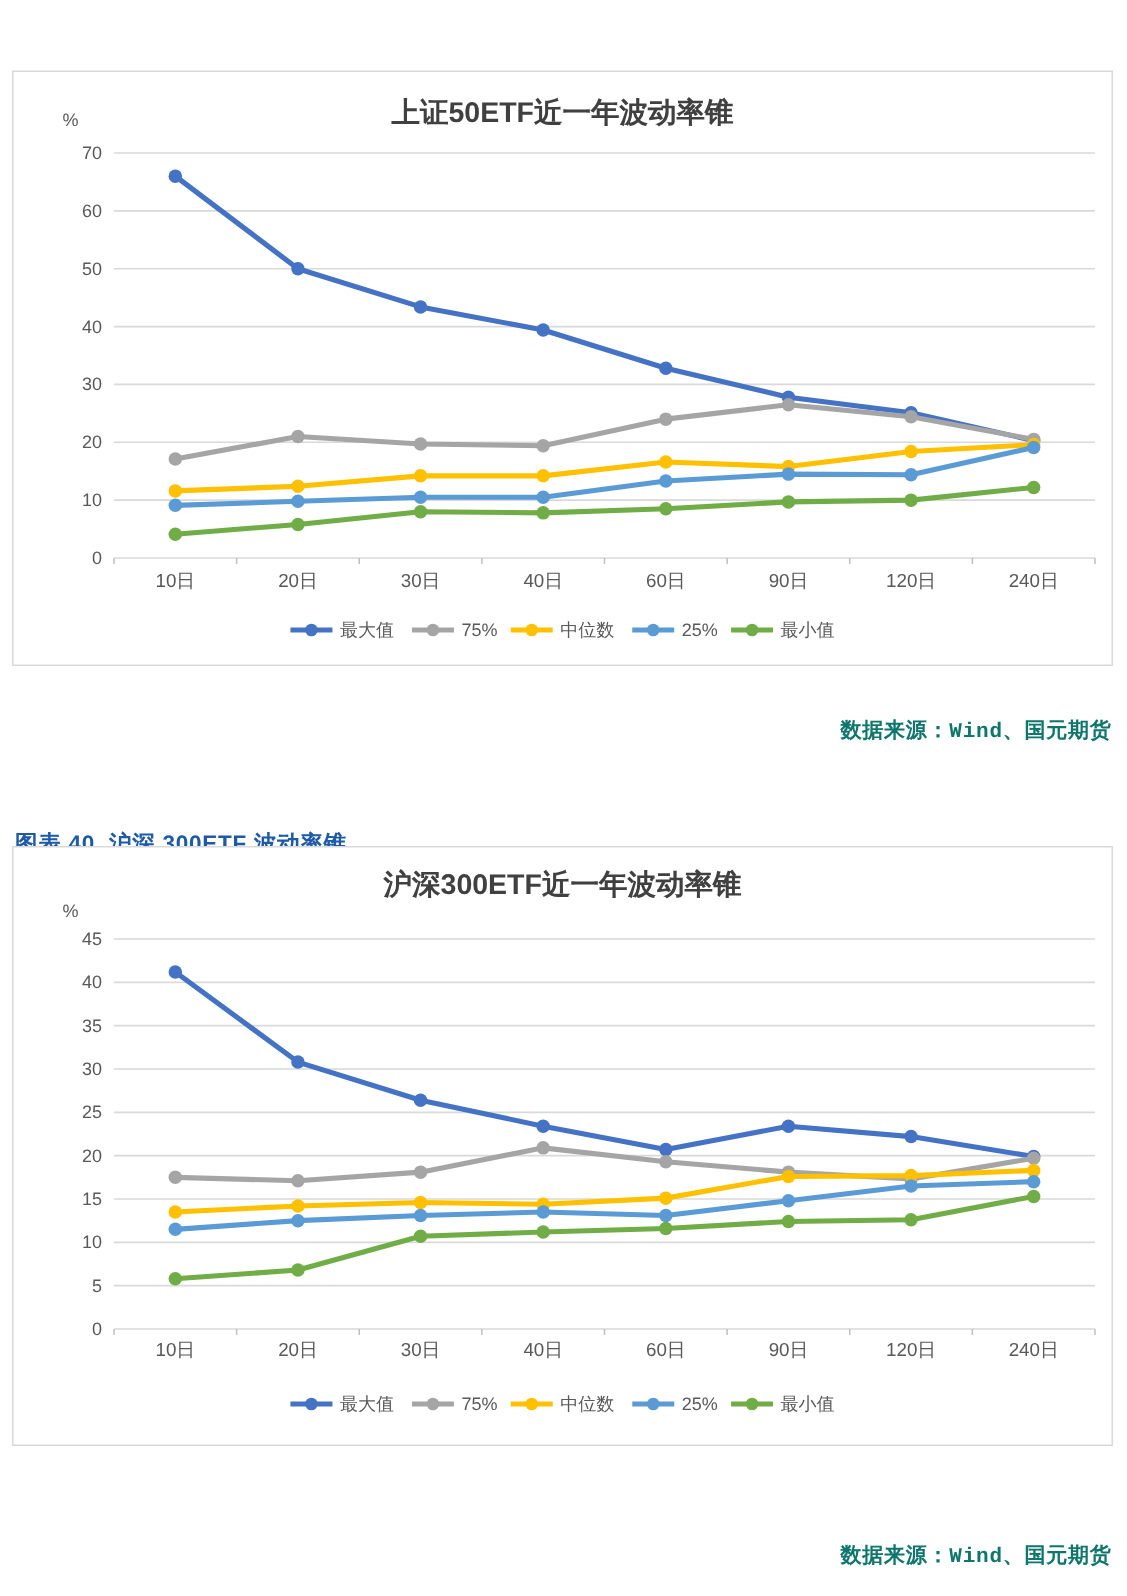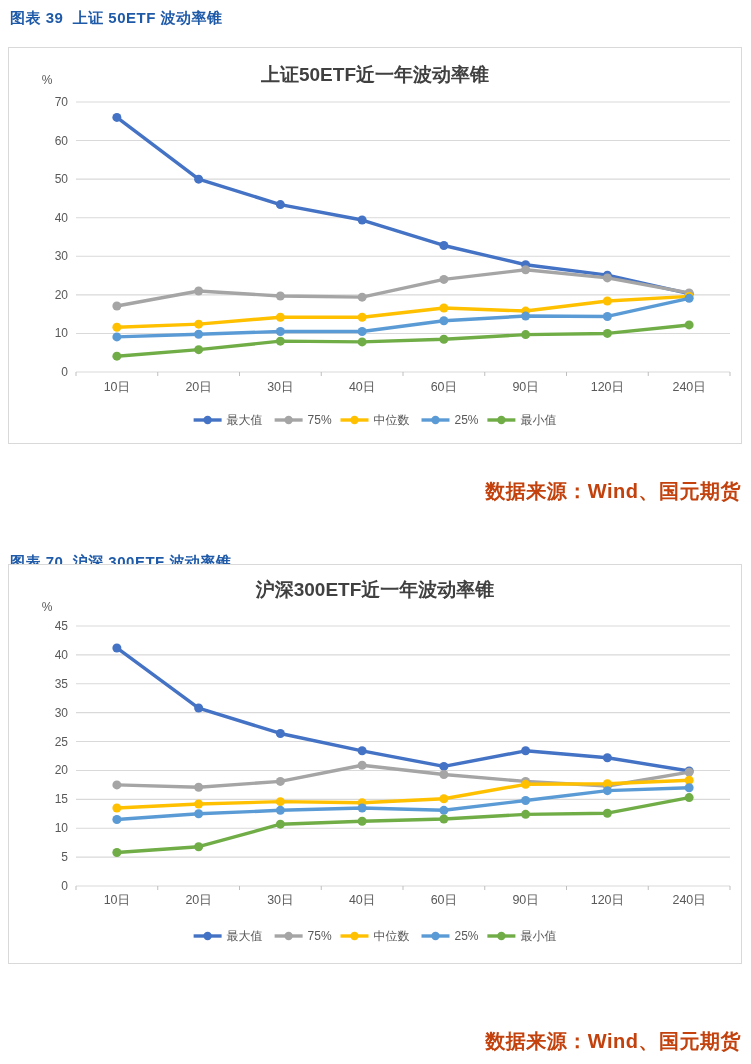--- a/index.html
+++ b/index.html
@@ -8,35 +8,34 @@
   .fig-heading {
     position:absolute; left:10px; font-size:15px; font-weight:700;
     color:#1F5AA8; letter-spacing:.5px; white-space:pre;
   }
   .chart-box {
     position:absolute; left:8px; width:732px; background:#ffffff;
     border:1.5px solid #D9D9D9;
   }
   .chart-box svg { display:block; }
   .source-line {
-    position:absolute; right:10px; font-size:20px; font-weight:600;
-    color:#c2410c; letter-spacing:.5px;
+    position:absolute; right:10px; font-size:14px; font-weight:600;
+    color:#0f766e; letter-spacing:.5px;font-family:Liberation Mono, monospace;
   }
   
   .ct { font-family:"Liberation Sans",sans-serif; font-size:19px; font-weight:700; fill:#404040; }
   .yl { font-family:"Liberation Sans",sans-serif; font-size:12px; fill:#595959; }
   .xl { font-family:"Liberation Sans",sans-serif; font-size:12.5px; fill:#595959; }
   .lg { font-family:"Liberation Sans",sans-serif; font-size:12px; fill:#595959; }
 </style>
 </head>
 <body>
 
 <div class="page">
 
-  <div class="fig-heading" style="top:9px;">图表 39  上证 50ETF 波动率锥</div>
 
   <div class="chart-box" style="top:47px; height:395px;">
     <svg width="732" height="395">
         <text x="366" y="33" text-anchor="middle" class="ct">上证50ETF近一年波动率锥</text>
         <text x="38" y="36" text-anchor="middle" class="yl">%</text>
         <g>
           <line x1="67" y1="324" x2="721" y2="324" stroke="#D9D9D9" stroke-width="1.1"></line>
           <line x1="67" y1="285.42857142857144" x2="721" y2="285.42857142857144" stroke="#D9D9D9" stroke-width="1.1"></line>
           <line x1="67" y1="246.85714285714286" x2="721" y2="246.85714285714286" stroke="#D9D9D9" stroke-width="1.1"></line>
           <line x1="67" y1="208.28571428571428" x2="721" y2="208.28571428571428" stroke="#D9D9D9" stroke-width="1.1"></line>
@@ -156,21 +155,21 @@
             <line x1="478.38" y1="372" x2="506.38" y2="372" stroke="#70AD47" stroke-width="3.4"></line>
             <circle cx="492.38" cy="372" r="4.2" fill="#70AD47"></circle>
             <text x="511.38" y="376" class="lg">最小值</text>
           </g>
         </g>
       </svg>
   </div>
 
   <div class="source-line" style="top:478px;">数据来源：Wind、国元期货</div>
 
-  <div class="fig-heading" style="top:553px;">图表 70  沪深 300ETF 波动率锥</div>
+  <div class="fig-heading" style="top:553px;">图表 40  沪深 300ETF 波动率锥</div>
 
   <div class="chart-box" style="top:564px; height:398px;">
     <svg width="732" height="398">
         <text x="366" y="31" text-anchor="middle" class="ct">沪深300ETF近一年波动率锥</text>
         <text x="38" y="46" text-anchor="middle" class="yl">%</text>
         <g>
           <line x1="67" y1="321" x2="721" y2="321" stroke="#D9D9D9" stroke-width="1.1"></line>
           <line x1="67" y1="292.1111111111111" x2="721" y2="292.1111111111111" stroke="#D9D9D9" stroke-width="1.1"></line>
           <line x1="67" y1="263.22222222222223" x2="721" y2="263.22222222222223" stroke="#D9D9D9" stroke-width="1.1"></line>
           <line x1="67" y1="234.33333333333334" x2="721" y2="234.33333333333334" stroke="#D9D9D9" stroke-width="1.1"></line>

